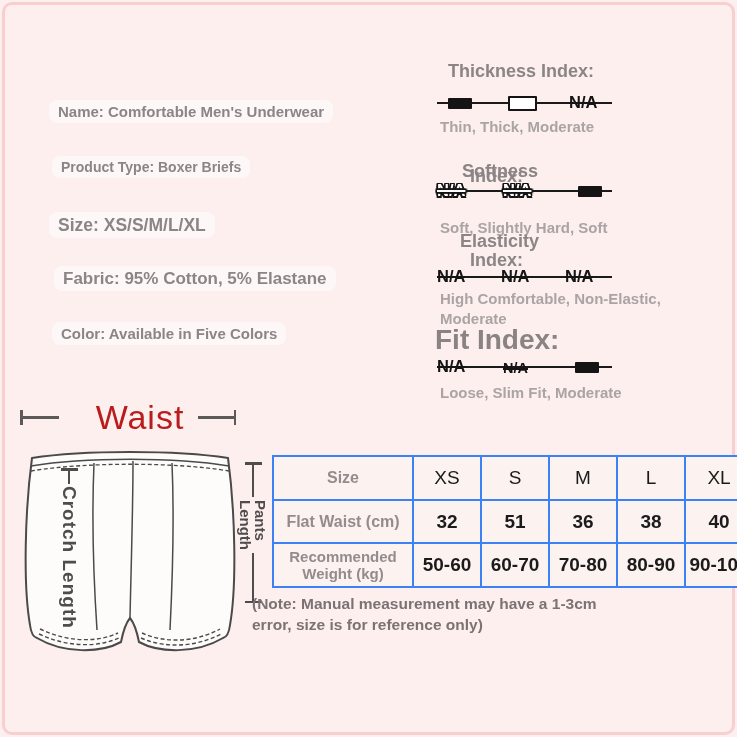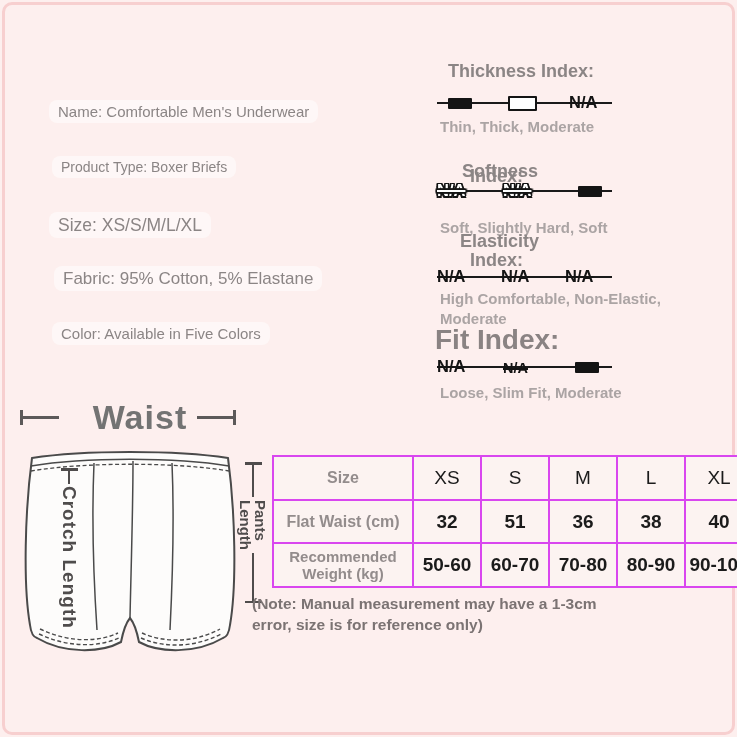--- a/index.html
+++ b/index.html
@@ -5,52 +5,52 @@
   html,body{margin:0;padding:0;}
   body{
     width:737px;height:737px;position:relative;overflow:hidden;
     background:#fdefee;
     font-family:"Liberation Sans", sans-serif;
   }
   .abs{position:absolute;}
   .frame{position:absolute;inset:2px;border:3px solid #f7cfcf;border-radius:10px;pointer-events:none;}
 
   
-  .info-line{font-weight:normal;color:#8b8585;white-space:nowrap;}
+  .info-line{font-weight:bold;color:#8b8585;white-space:nowrap;}
   .hl{background:rgba(255,255,255,.5);padding:3px 9px;border-radius:8px;}
 
   
   .idx-title{font-weight:bold;color:#8b8585;font-size:18px;white-space:nowrap;margin-left:12px;}
   .idx-caption{font-weight:bold;color:#aba4a4;font-size:15px;line-height:20px;}
   .scale{width:175px;height:20px;position:absolute;}
   .scale .sline{position:absolute;left:0;right:0;top:9px;height:2px;background:#1a1a1a;}
   .marker{position:absolute;}
   .black-box{width:24px;height:11px;background:#141414;top:5px;border-radius:1px;}
   .white-box{width:25px;height:11px;background:#ffffff;border:2px solid #141414;top:3px;border-radius:1px;}
   .na{font-weight:bold;color:#141414;font-size:16.5px;top:-1px;line-height:20px;
       text-decoration:line-through;text-decoration-thickness:2px;}
   .na.outline{color:#ffffff;
       text-shadow:-1.5px -1.5px 0 #141414,1.5px -1.5px 0 #141414,-1.5px 1.5px 0 #141414,
                    1.5px 1.5px 0 #141414,-1.5px 0 0 #141414,1.5px 0 0 #141414,
                    0 -1.5px 0 #141414,0 1.5px 0 #141414;}
   .fit-title{font-weight:bold;color:#8a8383;font-size:28px;white-space:nowrap;}
 
   
   table.size{border-collapse:collapse;background:#fcf3f1;table-layout:fixed;}
-  table.size td{border:2px solid #d946ef;text-align:center;vertical-align:middle;padding:0 2px;}
+  table.size td{border:2px solid #3b82f6;text-align:center;vertical-align:middle;padding:0 2px;}
   .t-lbl{color:#938c8c;font-weight:bold;font-size:16px;}
   .t-lbl2{color:#938c8c;font-weight:bold;font-size:15px;line-height:17px;}
   .t-hdr{color:#1b1b1b;font-size:19px;font-weight:500;}
   .t-val{color:#1b1b1b;font-size:19px;font-weight:700;}
 
   .note-line{font-weight:bold;color:#7b7373;font-size:15.5px;text-align:left;line-height:21px;}
 
   
   .waist-row{display:flex;align-items:center;justify-content:space-between;width:216px;}
-  .waist-text{font-weight:bold;color:#737373;font-size:34px;letter-spacing:1px;margin-left:24px;}
+  .waist-text{font-weight:normal;color:#b91c1c;font-size:34px;letter-spacing:1px;margin-left:24px;}
   .tickgrp{display:flex;align-items:center;}
   .vtick{width:2.5px;height:15px;background:#5c5959;}
   .hline{width:36px;height:2.5px;background:#5c5959;}
   .ann{display:flex;flex-direction:column;align-items:center;}
   .hbar{width:17px;height:2.5px;background:#4f4c4c;}
   .vbar{width:2.5px;background:#4f4c4c;}
   .vtext{writing-mode:vertical-rl;text-orientation:mixed;font-weight:bold;color:#4f4c4c;}
   .vtext.crotch{font-size:19px;letter-spacing:1px;margin-top:2px;}
   .vtext.pants{font-size:15px;line-height:15px;margin:3px 0;}
   .vtext.pants span{display:block;}

